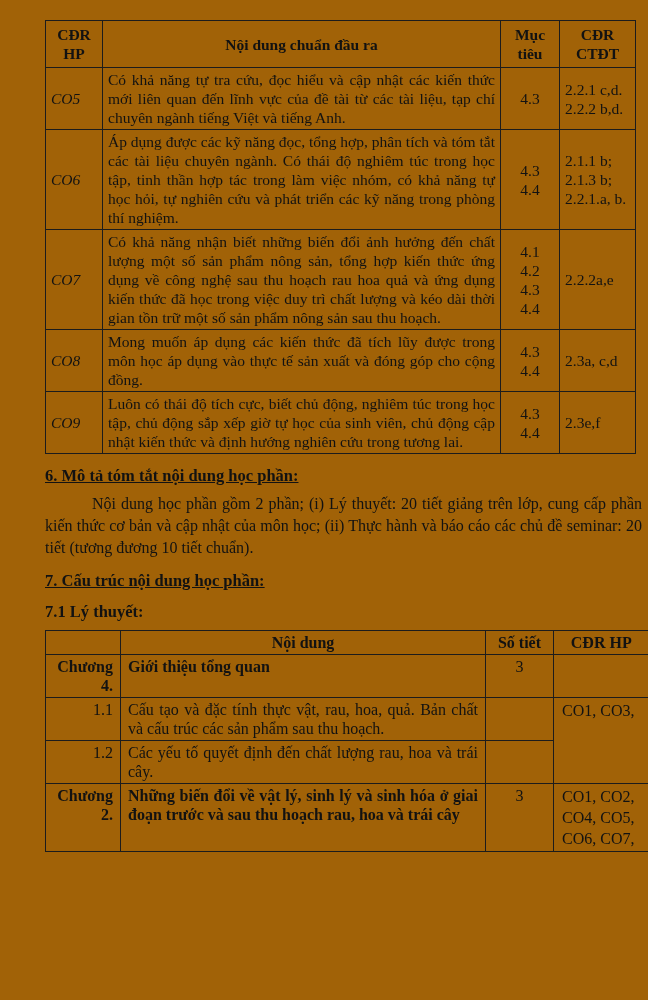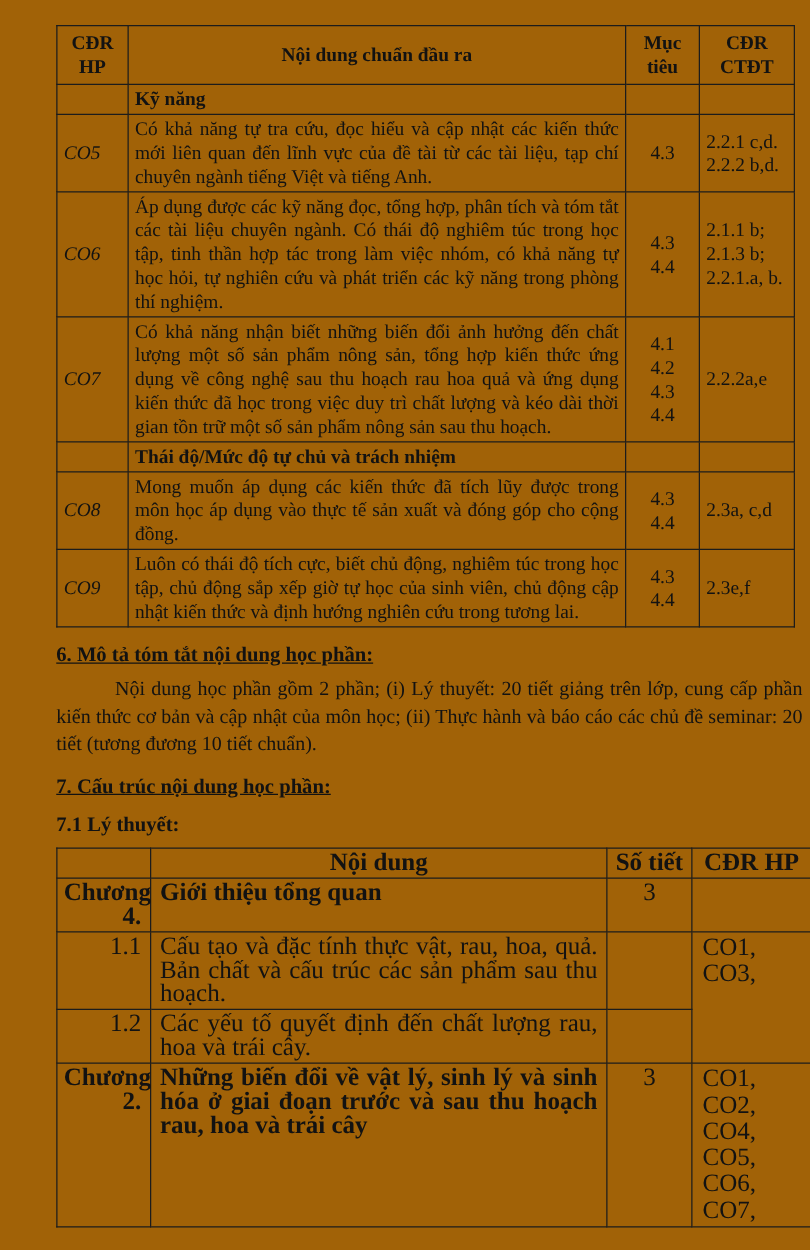--- a/index.html
+++ b/index.html
@@ -18,21 +18,21 @@
   .cell-content{text-align:justify;vertical-align:top;padding:3px 7px;}
   .section-label-cell{font-weight:bold;padding:3px 7px;}
   .cell-muc{text-align:center;white-space:pre-line;line-height:23px;}
   .cell-cdr{white-space:pre-line;line-height:23px;padding-left:7px;}
   
   .h-main{font-size:16.5px;font-weight:bold;margin:11px 0 0 45px;line-height:22px;text-decoration:underline;}
   .h-sub{font-size:16.5px;font-weight:bold;margin:9px 0 3px 45px;line-height:22px;}
   .para{width:597px;margin:6px 0 0 45px;font-size:16px;line-height:22px;text-align:justify;text-indent:47px;}
   
   .t2{margin:7px 0 0 45px;width:603px;table-layout:fixed;}
-  .t2 th,.t2 td{border:1.5px solid #1c1c1c;font-size:20px;line-height:19px;padding:2px 5px;vertical-align:top;}
+  .t2 th,.t2 td{border:1.5px solid #1c1c1c;font-size:16px;line-height:19px;padding:2px 5px;vertical-align:top;}
   .t2 th{font-weight:bold;text-align:center;}
   .t2 th:last-child,.t2 td.cell-cdrhp{border-right:none;}
   .t2 .cell-label{text-align:right;padding-right:7px;}
   .t2 .cell-content2{text-align:justify;padding:2px 7px;}
   .t2 tr.chapter .cell-label,.t2 tr.chapter .cell-content2{font-weight:bold;}
   .t2 .cell-sotiet{text-align:center;}
   .t2 .cell-cdrhp{white-space:pre-line;padding-left:8px;line-height:21px;}
 </style>
 </head>
 <body>
@@ -52,26 +52,20 @@
 HP</th>
         <th>Nội dung chuẩn đầu ra</th>
         <th>Mục
 tiêu</th>
         <th>CĐR
 CTĐT</th>
       </tr>
     </thead>
     <tbody id="t1-body">
         <tr>
-          <td class="cell-code"></td>
-          <td class="section-label-cell">Kỹ năng</td>
-          <td class="cell-muc"></td>
-          <td class="cell-cdr"></td>
-        </tr>
-        <tr>
           <td class="cell-code">CO5</td>
           <td class="cell-content">Có khả năng tự tra cứu, đọc hiểu và cập nhật các kiến thức mới liên quan đến lĩnh vực của đề tài từ các tài liệu, tạp chí chuyên ngành tiếng Việt và tiếng Anh.</td>
           <td class="cell-muc">4.3</td>
           <td class="cell-cdr">2.2.1 c,d.
 2.2.2 b,d.</td>
         </tr>
         <tr>
           <td class="cell-code">CO6</td>
           <td class="cell-content">Áp dụng được các kỹ năng đọc, tổng hợp, phân tích và tóm tắt các tài liệu chuyên ngành. Có thái độ nghiêm túc trong học tập, tinh thần hợp tác trong làm việc nhóm, có khả năng tự học hỏi, tự nghiên cứu và phát triển các kỹ năng trong phòng thí nghiệm.</td>
           <td class="cell-muc">4.3
@@ -81,26 +75,20 @@
 2.2.1.a, b.</td>
         </tr>
         <tr>
           <td class="cell-code">CO7</td>
           <td class="cell-content">Có khả năng nhận biết những biến đổi ảnh hưởng đến chất lượng một số sản phẩm nông sản, tổng hợp kiến thức ứng dụng về công nghệ sau thu hoạch rau hoa quả và ứng dụng kiến thức đã học trong việc duy trì chất lượng và kéo dài thời gian tồn trữ một số sản phẩm nông sản sau thu hoạch.</td>
           <td class="cell-muc">4.1
 4.2
 4.3
 4.4</td>
           <td class="cell-cdr">2.2.2a,e</td>
-        </tr>
-        <tr>
-          <td class="cell-code"></td>
-          <td class="section-label-cell">Thái độ/Mức độ tự chủ và trách nhiệm</td>
-          <td class="cell-muc"></td>
-          <td class="cell-cdr"></td>
         </tr>
         <tr>
           <td class="cell-code">CO8</td>
           <td class="cell-content">Mong muốn áp dụng các kiến thức đã tích lũy được trong môn học áp dụng vào thực tế sản xuất và đóng góp cho cộng đồng.</td>
           <td class="cell-muc">4.3
 4.4</td>
           <td class="cell-cdr">2.3a, c,d</td>
         </tr>
         <tr>
           <td class="cell-code">CO9</td>

